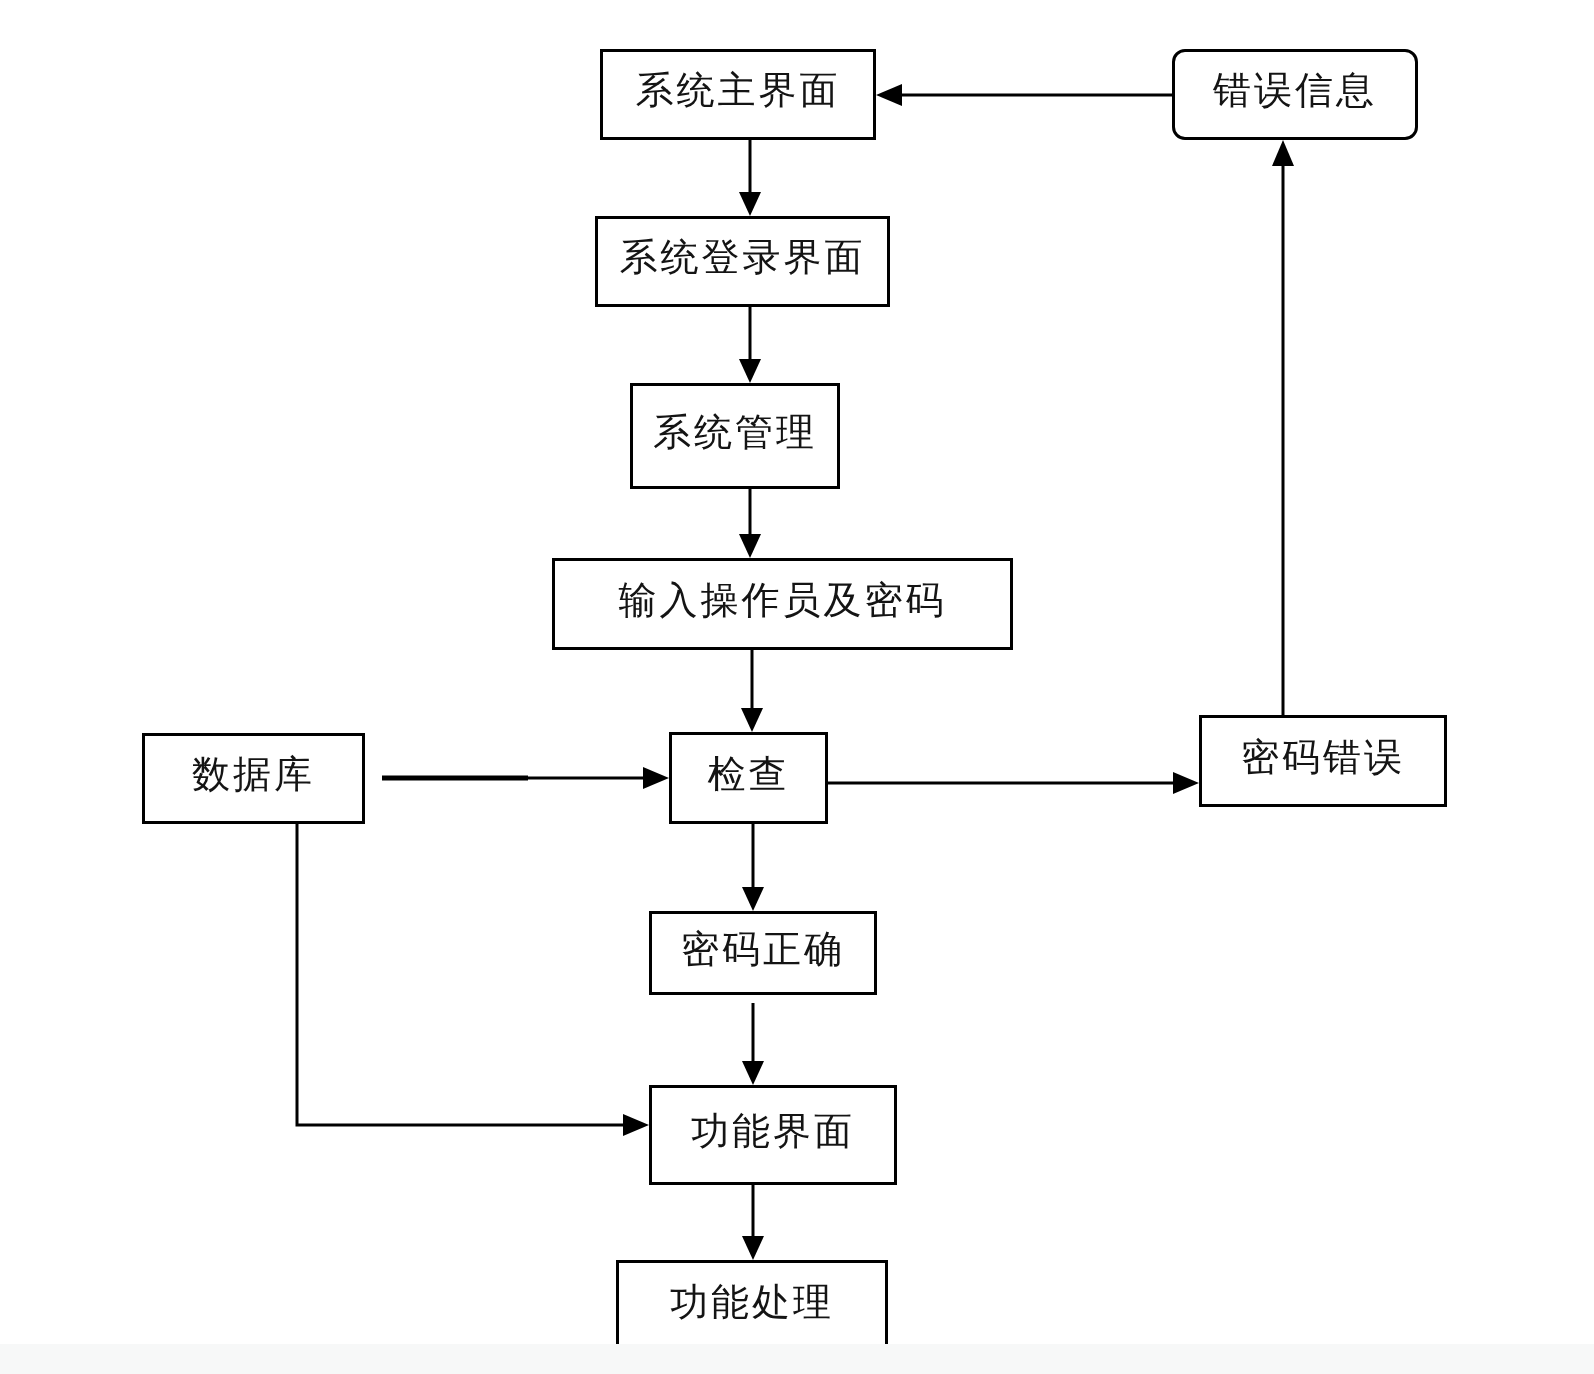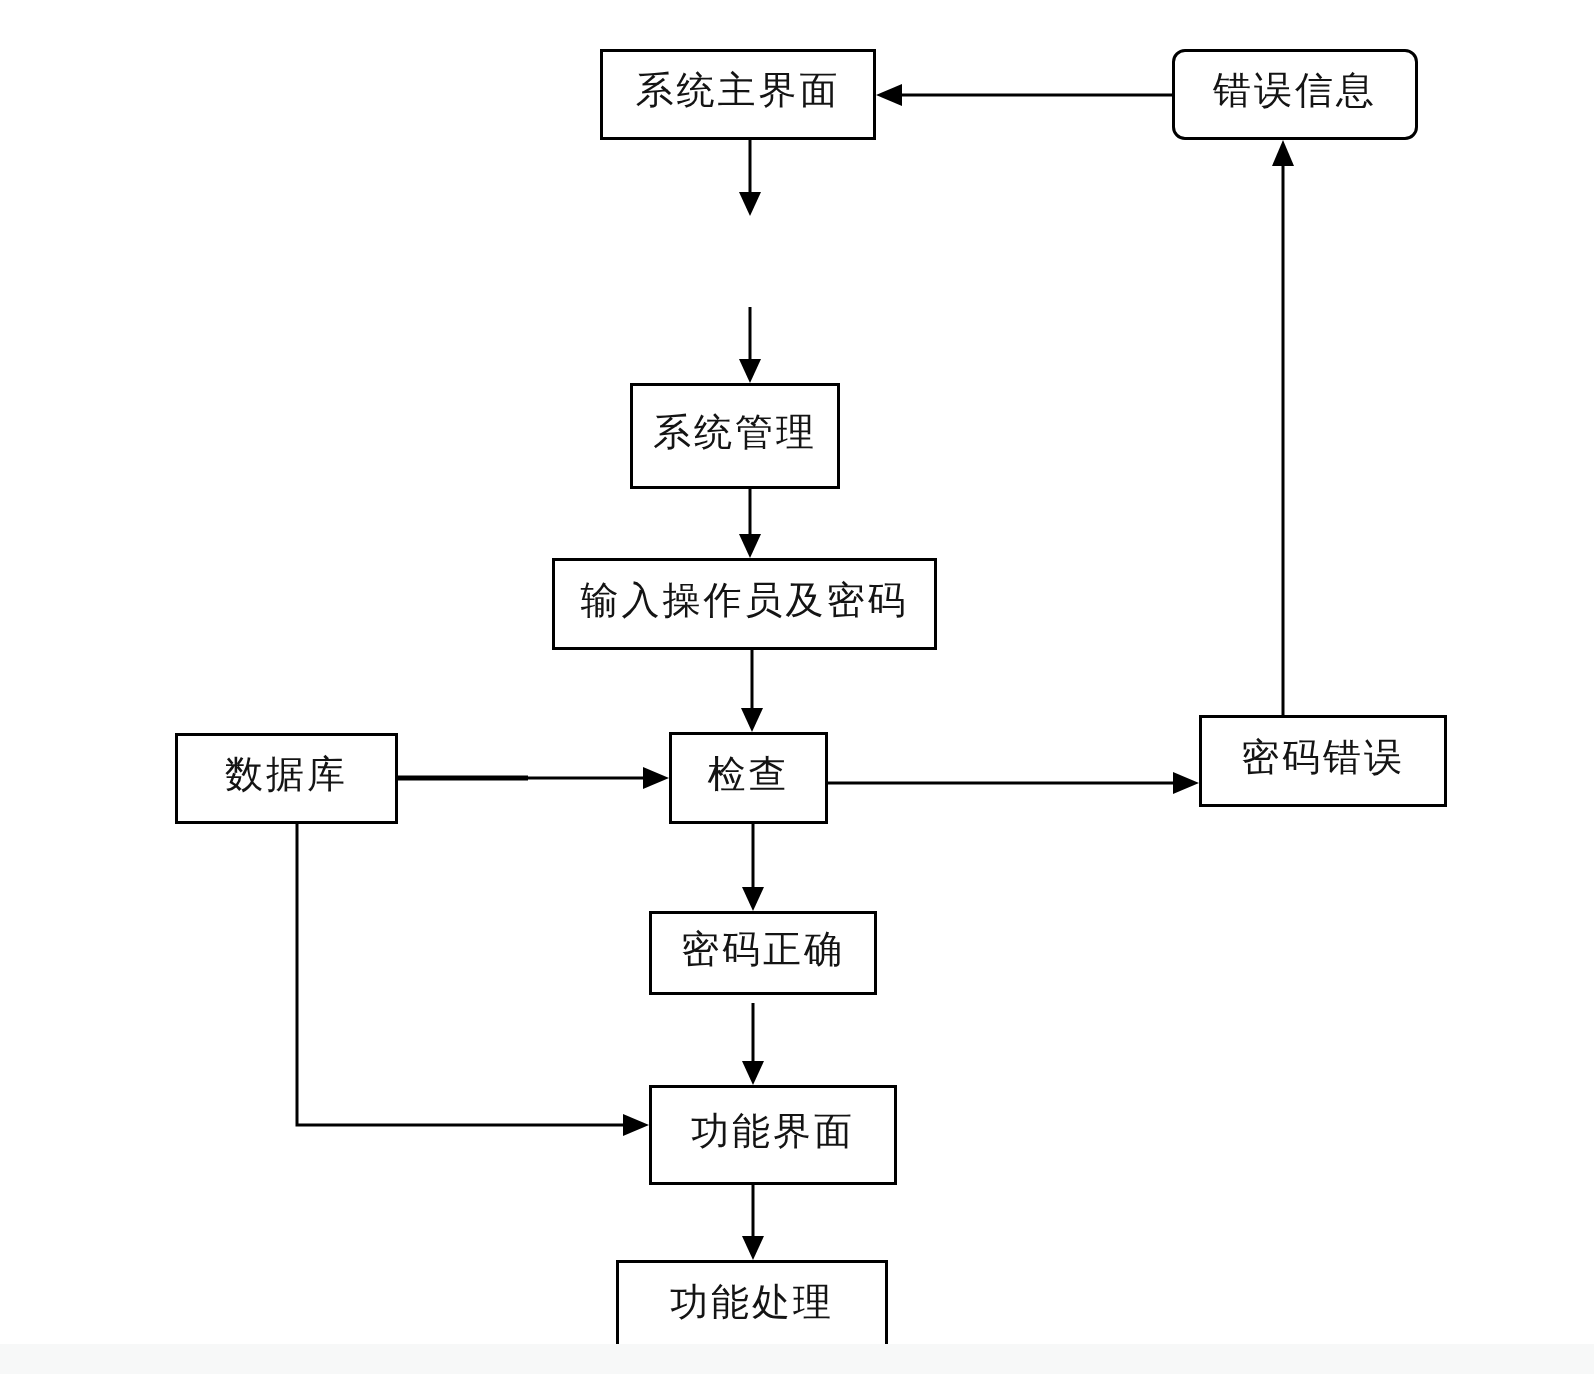--- a/index.html
+++ b/index.html
@@ -113,30 +113,33 @@
   </svg>
 
   <div class="flow-node" style="left:600px; top:49px;  width:276px; height:91px;">
     <span>系统主界面</span>
   </div>
 
   <div class="flow-node" style="left:1172px; top:49px; width:246px; height:91px;border-radius:13px;">
     <span>错误信息</span>
   </div>
 
+  <div class="flow-node" style="left:595px; top:216px; width:295px; height:91px;">
+    <span>系统登录界面</span>
+  </div>
 
   <div class="flow-node" style="left:630px; top:383px; width:210px; height:106px;">
     <span>系统管理</span>
   </div>
 
-  <div class="flow-node" style="left:552px; top:558px; width:385px; height:92px;">
+  <div class="flow-node" style="left:552px; top:558px; width:461px; height:92px;">
     <span>输入操作员及密码</span>
   </div>
 
-  <div class="flow-node" style="left:175px; top:733px; width:223px; height:91px;">
+  <div class="flow-node" style="left:142px; top:733px; width:223px; height:91px;">
     <span>数据库</span>
   </div>
 
   <div class="flow-node" style="left:1199px; top:715px; width:248px; height:92px;">
     <span>密码错误</span>
   </div>
 
   <div class="flow-node" style="left:669px; top:732px; width:159px; height:92px;">
     <span>检查</span>
   </div>

